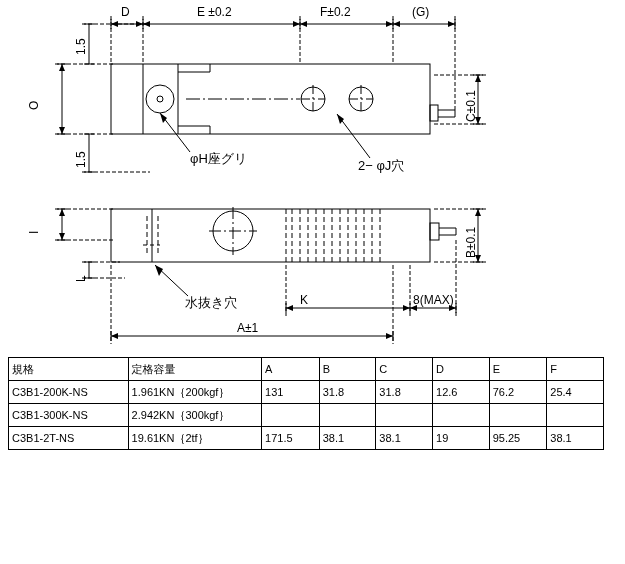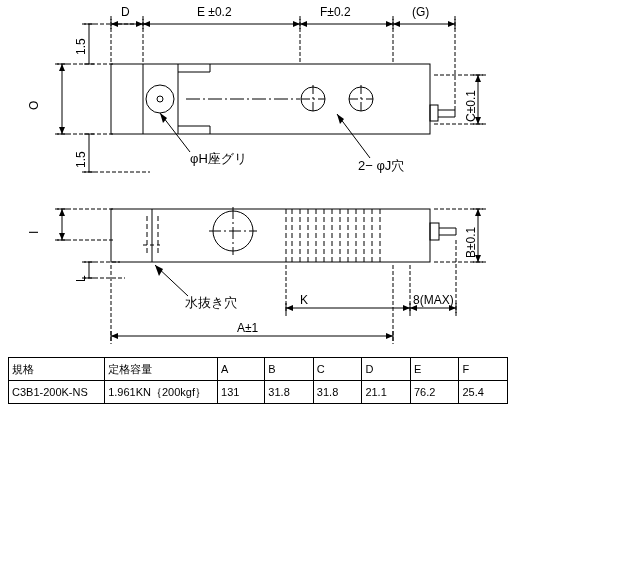--- a/index.html
+++ b/index.html
@@ -1,19 +1,19 @@
 <!DOCTYPE html>
 <html><head>
 <meta charset="utf-8">
 <style>
   html,body{margin:0;padding:0;background:#ffffff;}
   body{width:625px;height:564px;position:relative;font-family:"Liberation Sans",sans-serif;color:#000;}
   #stage{position:absolute;left:0;top:0;width:625px;height:564px;overflow:hidden;}
   svg{position:absolute;left:0;top:0;}
-  .tbl{position:absolute;left:8px;top:357px;width:500px;border-collapse:collapse;border-radius:10px;}
+  .tbl{position:absolute;left:8px;top:357px;width:596px;border-collapse:collapse;border-radius:10px;}
   .tbl td{border:1px solid #000;font-size:11px;padding:2px 3px;height:18px;line-height:14px;vertical-align:middle;}
   .c-spec{width:128px;}
   .c-cap{width:140px;margin-top:47px;}
   .c-dim{width:55px;}
 </style>
 </head>
 <body>
 
 <div id="stage">
 
@@ -224,26 +224,46 @@
         <td class="c-dim">E</td>
         <td class="c-dim">F</td>
       </tr>
 
       <tr>
         <td class="c-spec">C3B1-200K-NS</td>
         <td class="c-cap">1.961KN｛200kgf｝</td>
         <td class="c-dim">131</td>
         <td class="c-dim">31.8</td>
         <td class="c-dim">31.8</td>
-        <td class="c-dim">21.1</td>
+        <td class="c-dim">12.6</td>
         <td class="c-dim">76.2</td>
         <td class="c-dim">25.4</td>
       </tr>
 
-
-
-
+      <tr>
+        <td class="c-spec">C3B1-300K-NS</td>
+        <td class="c-cap">2.942KN｛300kgf｝</td>
+        <td class="c-dim"></td>
+        <td class="c-dim"></td>
+        <td class="c-dim"></td>
+        <td class="c-dim"></td>
+        <td class="c-dim"></td>
+        <td class="c-dim"></td>
+      </tr>
+
+
+
+      <tr>
+        <td class="c-spec">C3B1-2T-NS</td>
+        <td class="c-cap">19.61KN｛2tf｝</td>
+        <td class="c-dim">171.5</td>
+        <td class="c-dim">38.1</td>
+        <td class="c-dim">38.1</td>
+        <td class="c-dim">19</td>
+        <td class="c-dim">95.25</td>
+        <td class="c-dim">38.1</td>
+      </tr>
 
 
     </tbody>
   </table>
 
 </div>
 
 </body></html>

